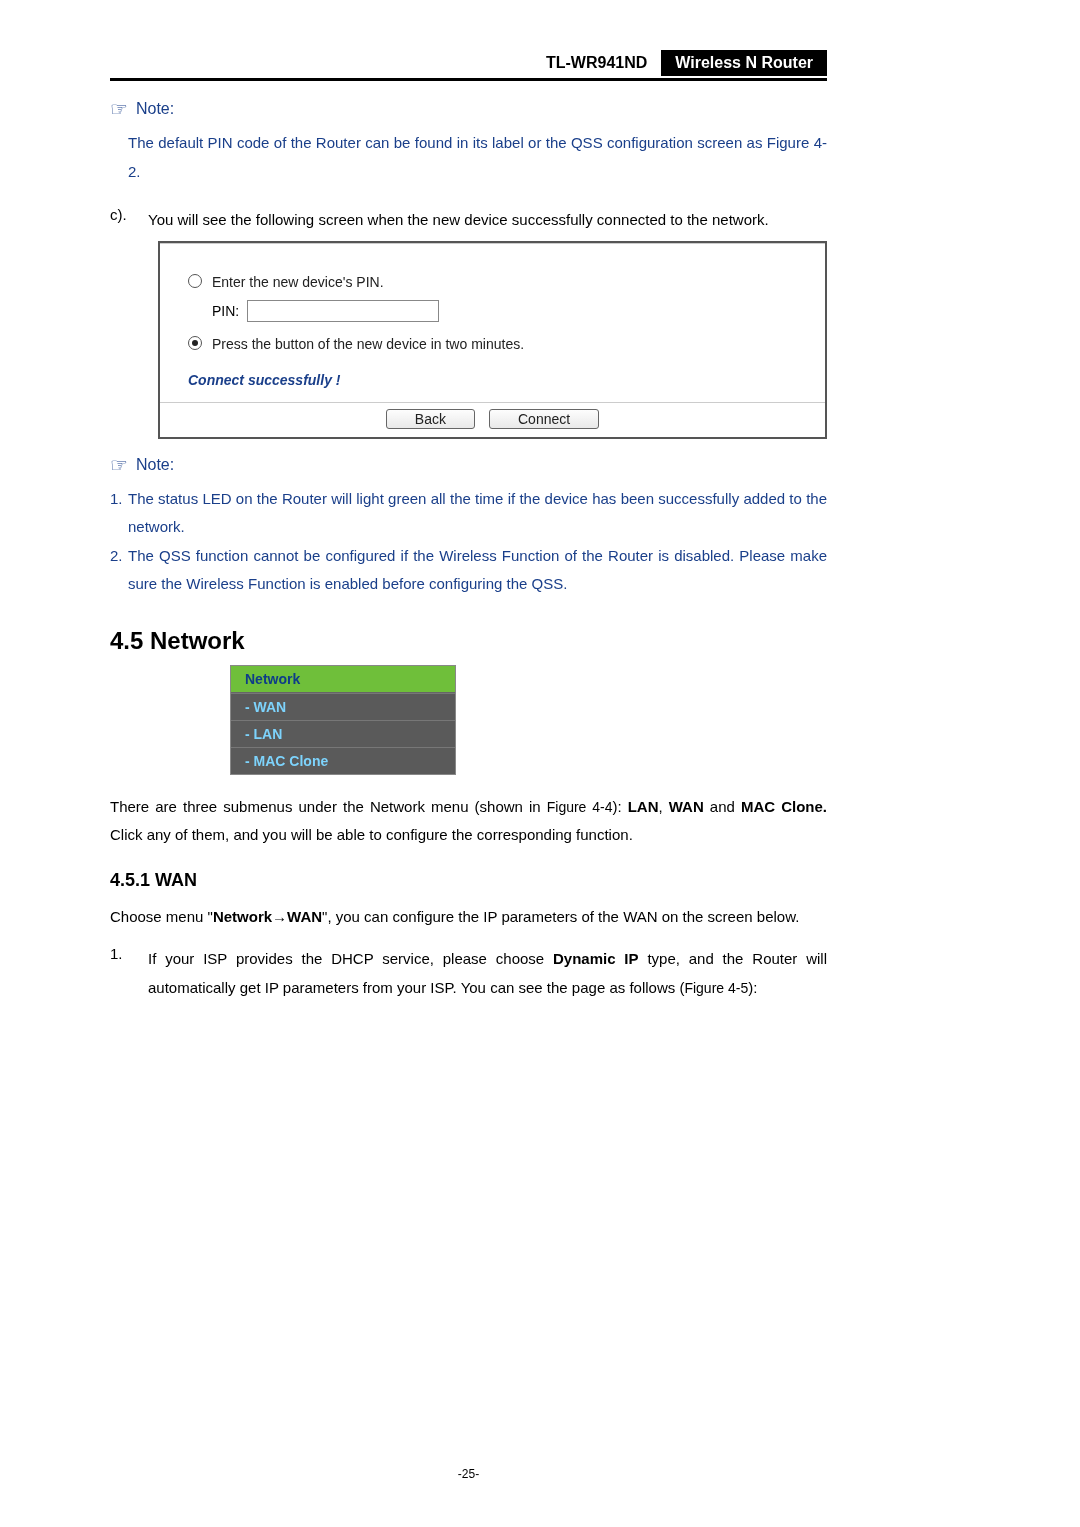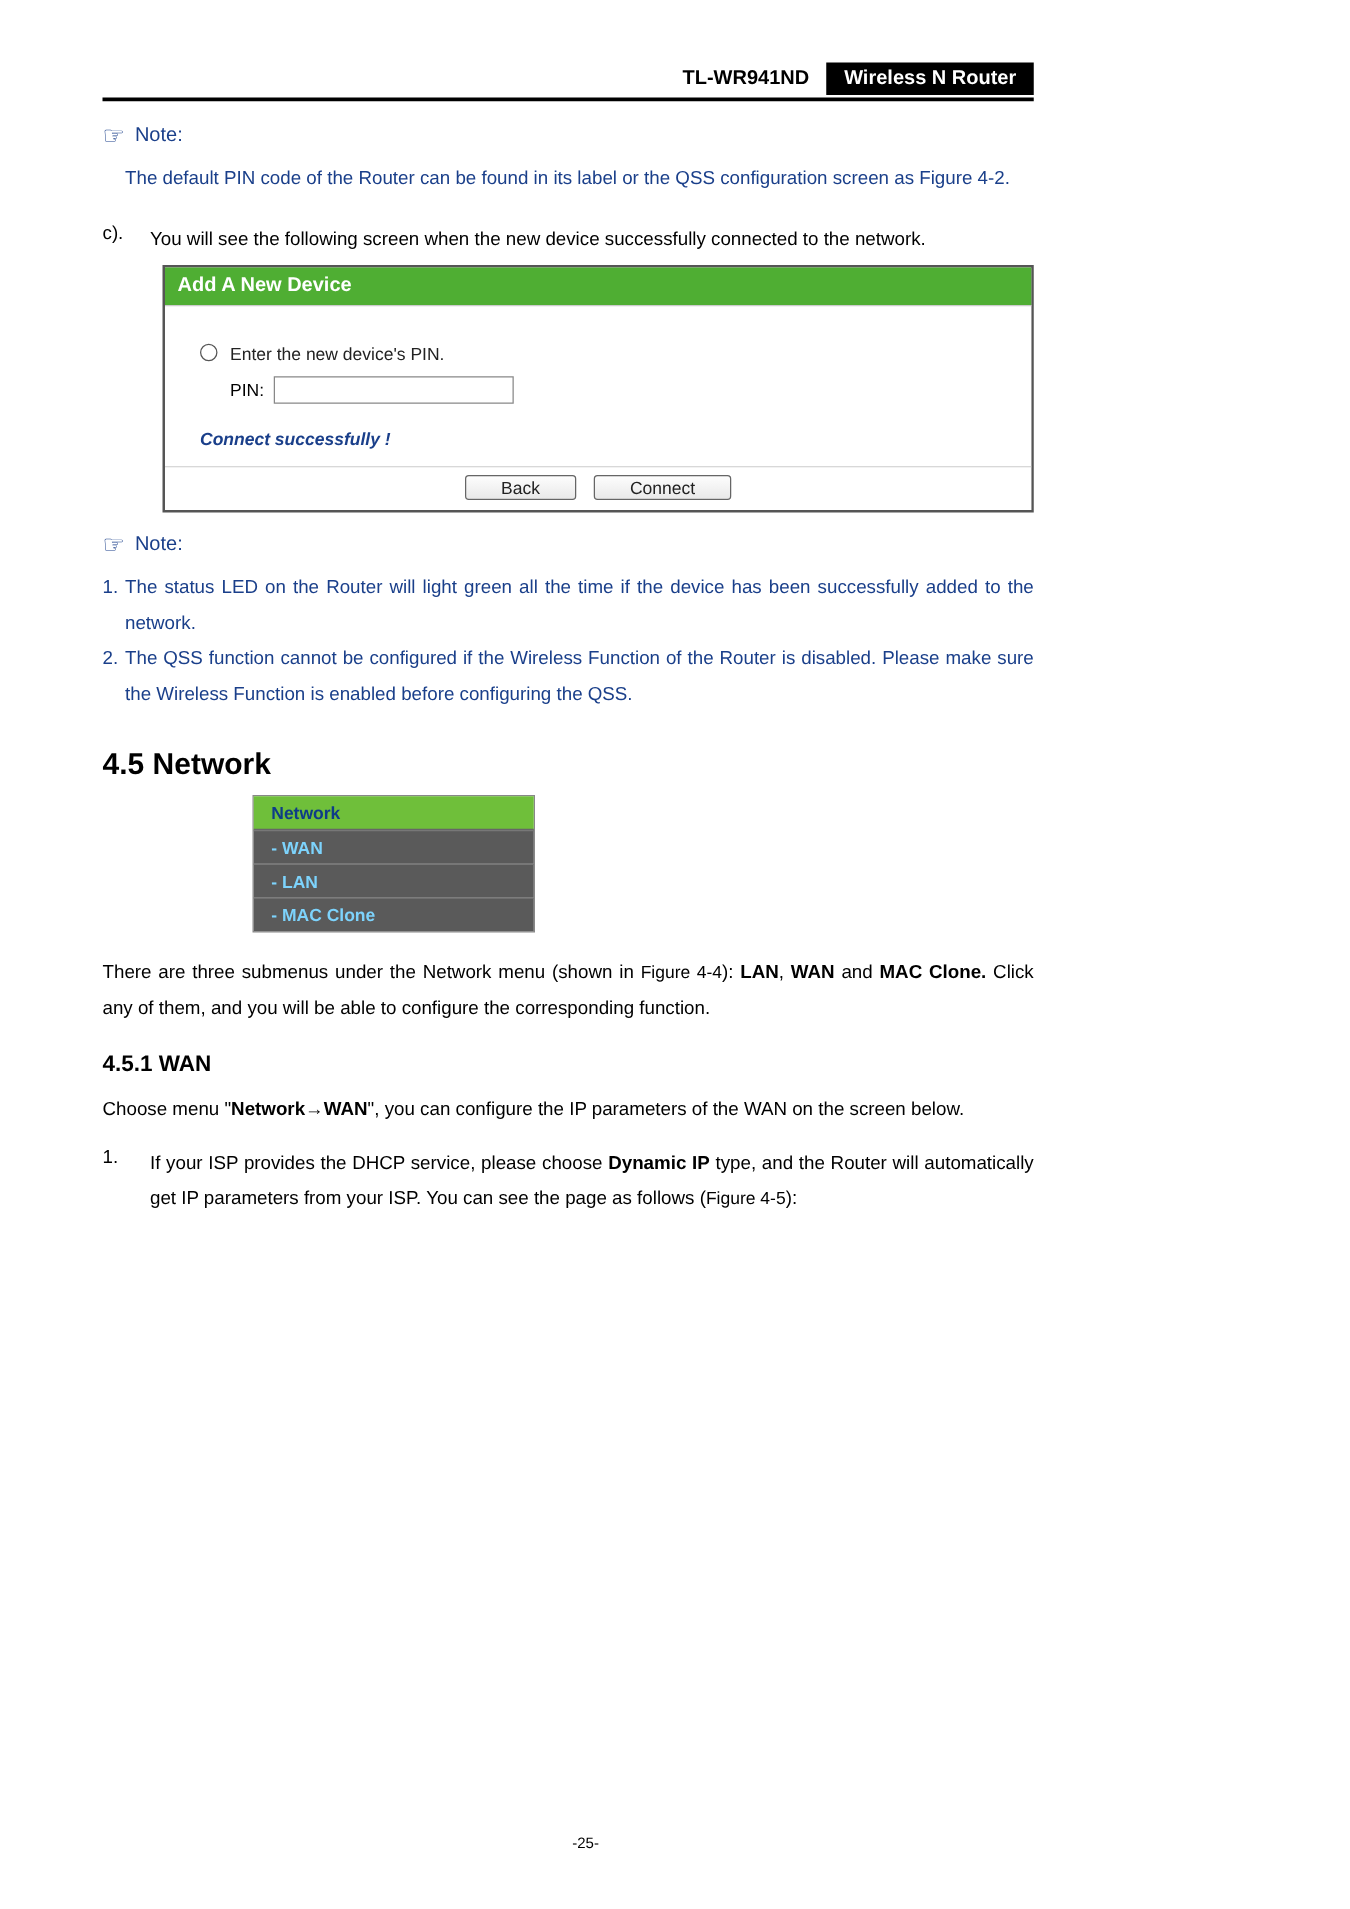--- a/index.html
+++ b/index.html
@@ -7,21 +7,21 @@
     padding: 0;
     background: #fff;
     font-family: Arial, Helvetica, sans-serif;
     color: #000;
     font-size: 15px;
   }
   .page {
     width: 937px;
     min-height: 1527px;
     box-sizing: border-box;
-    padding: 50px 110px 40px 82px;
+    padding: 50px 110px 40px 110px;
     position: relative;
     border-radius: 23px;
   }
   .header-line {
     display: flex;
     justify-content: flex-end;
     align-items: center;
     border-bottom: 3px solid #000;
     padding-bottom: 2px;
     margin-bottom: 18px;
@@ -233,30 +233,33 @@
   <div class="para indent blue-text">
     <span>The default PIN code of the Router can be found in its label or the QSS configuration screen as </span><span>Figure 4-2</span><span>.</span>
   </div>
 
   <div class="list-row">
     <div class="list-marker">c).</div>
     <div class="list-body">You  will  see  the  following  screen  when  the  new  device  successfully  connected  to  the network.</div>
   </div>
 
   <div class="panel-wrap">
-    <div class="panel-title">Add A New Device</div>
     <div class="panel-body">
       <div class="radio-row">
         <span class="radio"></span>
         <span>Enter the new device's PIN.</span>
       </div>
       <div class="pin-row">
         <span>PIN:</span>
         <span class="pin-input"></span>
       </div>
+      <div class="radio-row">
+        <span class="radio sel"></span>
+        <span>Press the button of the new device in two minutes.</span>
+      </div>
       <div class="connect-ok">Connect successfully !</div>
     </div>
     <div class="panel-buttons">
       <span class="btn">Back</span>
       <span class="btn">Connect</span>
     </div>
   </div>
 
   <div class="note-row" style="margin-top:16px">
     <span class="hand-icon">☞</span>

